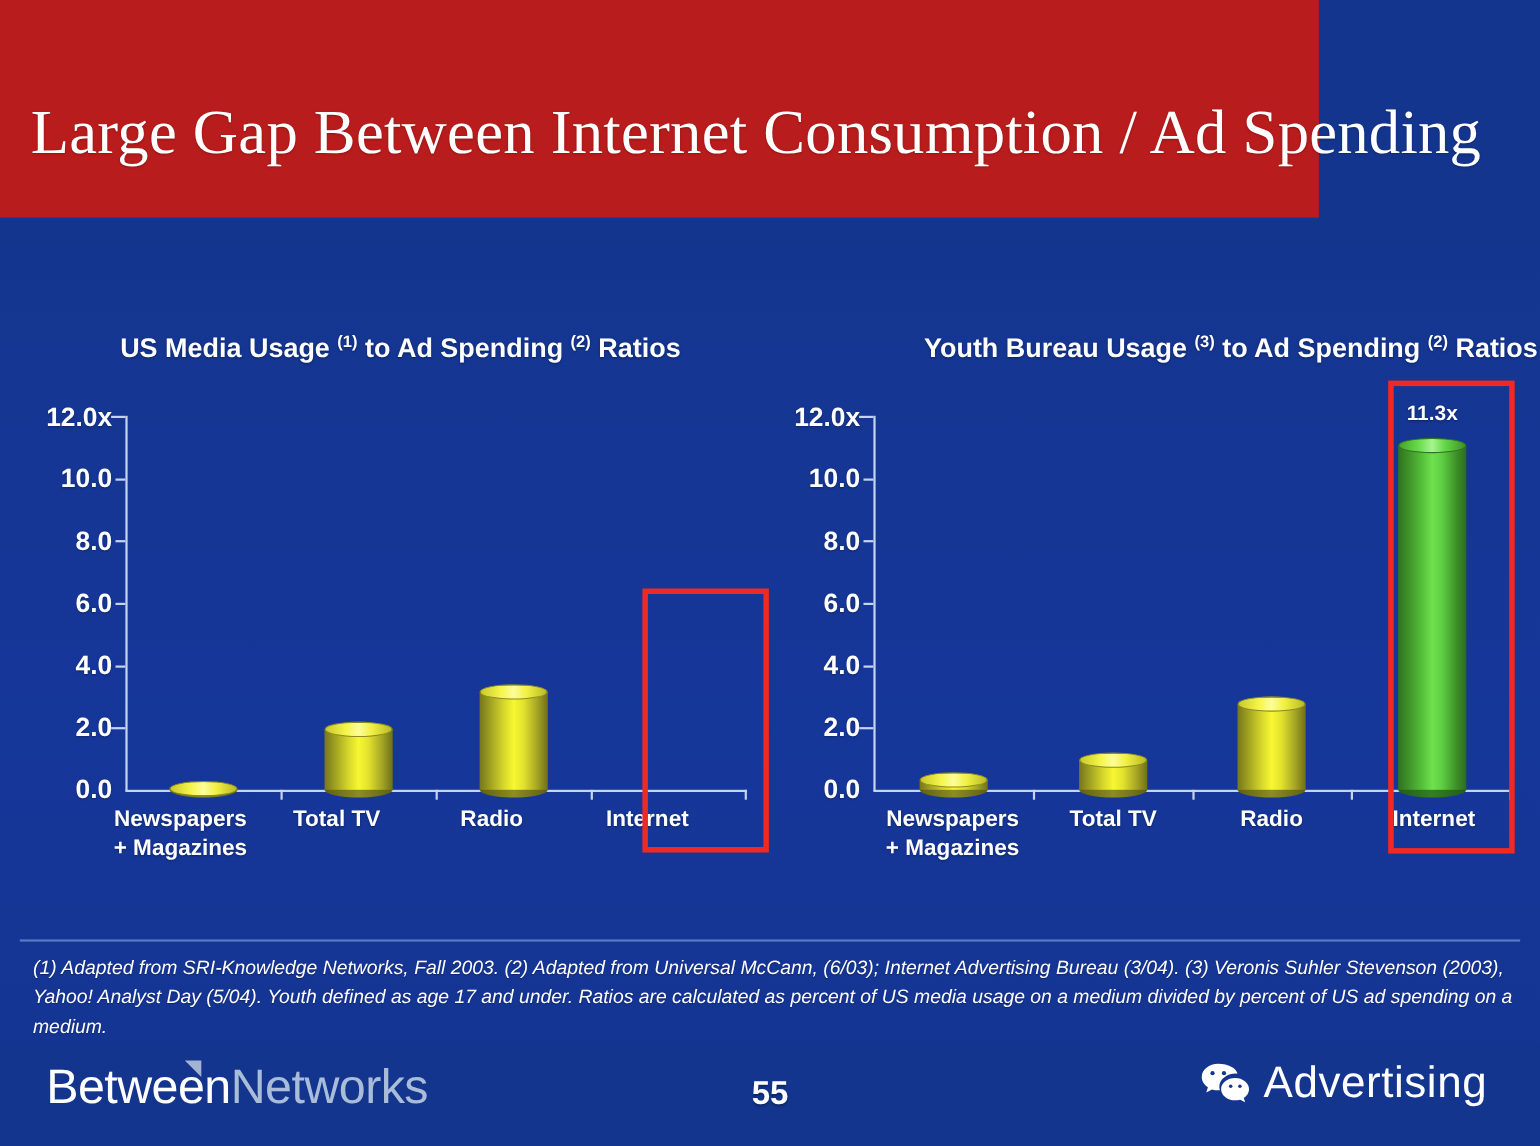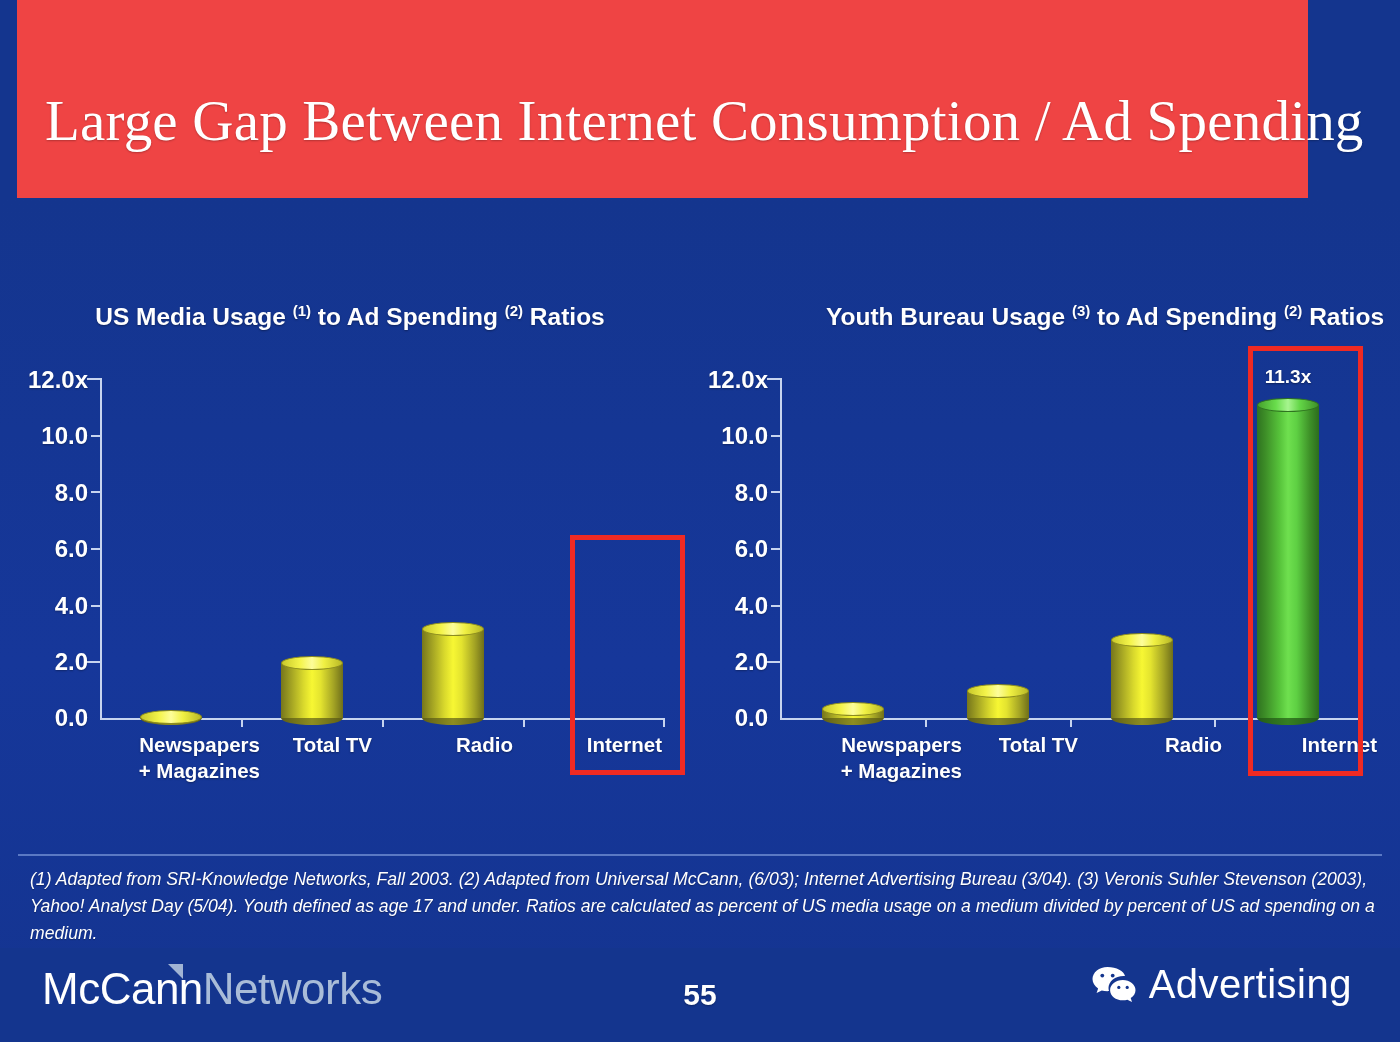--- a/index.html
+++ b/index.html
@@ -5,39 +5,38 @@
   html,body{margin:0;padding:0;}
   body{
     width:1400px;height:1042px;
     background:#14358e;
     font-family:"Liberation Sans", sans-serif;
     overflow:hidden;
     position:relative;
   }
   
   .header-banner{
-    position:absolute;left:0;top:0;width:1291px;height:198px;
-    background:#ef4444;
-    margin-left:17px;
+    position:absolute;left:0;top:0;width:1199px;height:198px;
+    background:#b91c1c;
   }
   .slide-title{
     position:absolute;left:28px;top:88px;
     font-family:"Liberation Serif", serif;
     font-size:57px;color:#ffffff;
     letter-spacing:0.2px;white-space:nowrap;
     text-shadow:0 1px 2px rgba(0,0,0,.25);
   }
   
   .body-area{
     position:absolute;left:0;top:198px;width:1400px;height:844px;
     background:#14358e;
     background:linear-gradient(180deg,#14358e 0%,#16379a 55%,#143490 100%);
   }
   
-  .panel{position:absolute;top:0;height:620px;}
+  .panel{position:absolute;top:0;height:620px;margin-left:14px;}
   .panel.left{left:0;width:700px;}
   .panel.right{left:700px;width:700px;}
 
   .panel-title{
     position:absolute;top:92px;left:0;width:100%;
     text-align:center;
     color:#ffffff;font-size:24.5px;font-weight:bold;
     line-height:38px;
     text-shadow:0 1px 2px rgba(0,0,0,.35);
   }
@@ -118,21 +117,21 @@
   }
 
   .bar-value{
     position:absolute;left:50%;transform:translateX(-50%);
     color:#ffffff;font-size:19px;font-weight:bold;white-space:nowrap;
     text-shadow:0 1px 2px rgba(0,0,0,.4);
   }
 
   
   .cat-label{
-    position:absolute;text-align:right;
+    position:absolute;text-align:center;
     color:#ffffff;font-size:20.5px;font-weight:bold;
     line-height:26px;white-space:nowrap;
     text-shadow:0 1px 2px rgba(0,0,0,.35);
   }
 
   
   .highlight-box{
     position:absolute;border:5px solid #ef2a23;
     box-sizing:border-box;pointer-events:none;
   }
@@ -321,21 +320,21 @@
 
     <div class="highlight-box" style="left:548px;top:148px;width:115px;height:430px;"></div>
   </div>
 
   <div class="rule" style="top:656px;"></div>
   <div class="footnote" style="top:668px;">(1) Adapted from SRI-Knowledge Networks, Fall 2003.  (2) Adapted from Universal McCann, (6/03); Internet Advertising Bureau (3/04). (3) Veronis Suhler Stevenson (2003), Yahoo! Analyst Day (5/04).  Youth defined as age 17 and under.  Ratios are calculated as percent of US media usage on a medium divided by percent of US ad spending on a medium.</div>
   <div class="rule" style="top:752px;"></div>
 </div>
 
 <div class="bottom-bar">
-  <div class="ms-logo"><span class="ms-morgan">McCann</span><span class="ms-stanley">Networks</span></div>
+  <div class="ms-logo"><span class="ms-morgan">Between</span><span class="ms-stanley">Networks</span></div>
   <div class="ms-mark"></div>
 
   <div class="page-num">55</div>
 
   <div class="brand">
     <span class="wechat-icon">
       <svg width="46" height="40" viewBox="0 0 46 40" aria-hidden="true">
         <path d="M16.5 2C8.2 2 1.5 7.4 1.5 14.1c0 3.8 2.2 7.2 5.6 9.4l-1.5 4.6 5.2-2.7c1.7.5 3.6.8 5.7.8.5 0 1 0 1.5-.1-.3-1-.5-2-.5-3.1 0-6.7 6.7-12.1 15-12.1.5 0 1 0 1.5.1C33 6 25.5 2 16.5 2z" fill="#ffffff"></path>
         <circle cx="11.3" cy="10.6" r="1.9" fill="#14358e"></circle>
         <circle cx="21.7" cy="10.6" r="1.9" fill="#14358e"></circle>

